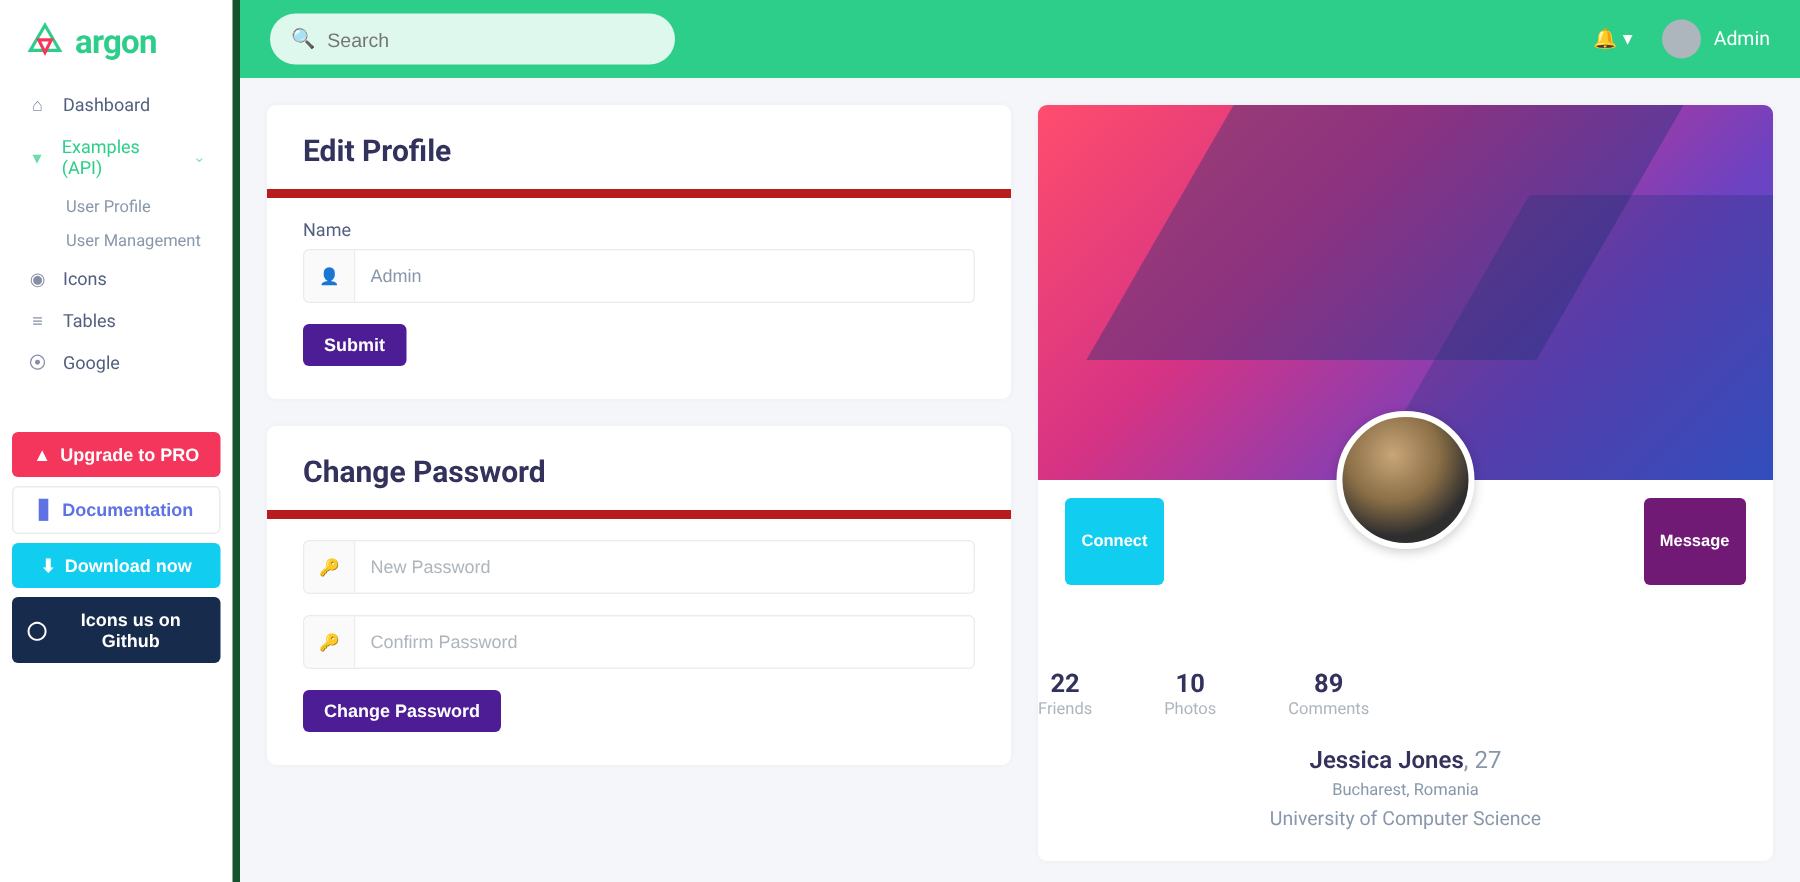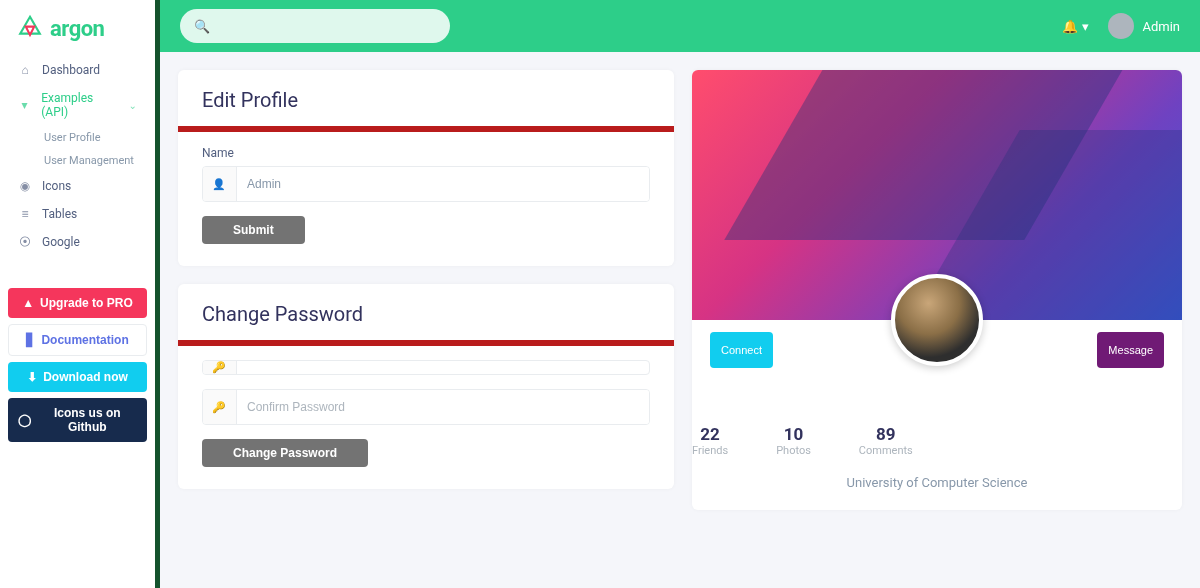--- a/index.html
+++ b/index.html
@@ -26,37 +26,37 @@
 .topbar{background:#2dce89;height:52px;display:flex;align-items:center;padding:0 20px;gap:16px}
 .search{background:rgba(255,255,255,.85);border-radius:22px;height:34px;width:270px;display:flex;align-items:center;padding:0 14px;gap:8px}
 .search input{border:none;background:transparent;outline:none;font-size:13px;width:100%}
 .tb-right{margin-left:auto;display:flex;align-items:center;gap:20px;color:#fff}
 .avatar-sm{width:26px;height:26px;border-radius:50%;background:#adb5bd}
 .content{padding:18px;display:flex;gap:18px}
 .col-left{flex:1;display:flex;flex-direction:column;gap:18px}
 .col-right{width:490px}
 .card{background:#fff;border-radius:6px;box-shadow:0 0 4px rgba(0,0,0,.04)}
 .card-h{padding:18px 24px 14px}
-.card-h h2{font-size:20px;font-weight:400;color:#32325d}
+.card-h h2{font-size:20px;font-weight:700;color:#32325d}
 .card-b{padding:14px 24px 22px;border-top:6px solid #b91c1c}
 .fg{margin-bottom:14px}
 .fg label{display:block;font-size:12px;color:#525f7f;margin-bottom:6px}
 .ig{display:flex;border:1px solid #e9ecef;border-radius:4px;overflow:hidden;background:#fff}
 .ig .igicon{width:34px;display:flex;align-items:center;justify-content:center;background:#fafafa;border-right:1px solid #e9ecef;color:#adb5bd;font-size:11px}
 .ig input{border:none;padding:10px;font-size:12px;flex:1;outline:none;color:#8898aa}
 .ig input::placeholder{color:#adb5bd}
-.btn-pri{background:#737373;color:#fff;border:none;padding:7px 31px;font-size:12px;border-radius:4px;font-weight:600;cursor:pointer}
+.btn-pri{background:#4c1d95;color:#fff;border:none;padding:7px 14px;font-size:12px;border-radius:4px;font-weight:600;cursor:pointer}
 .cover{height:250px;background:linear-gradient(135deg,#ff4d6d 0%,#d63384 35%,#6f42c1 70%,#3b5bdb 100%);position:relative;border-radius:6px 6px 0 0;overflow:hidden}
 .cover::before,.cover::after{content:"";position:absolute;width:300px;height:200px;transform:skewX(-30deg)}
 .cover::before{background:rgba(30,50,120,.4);top:-30px;right:100px}
 .cover::after{background:rgba(30,50,120,.3);top:60px;right:-80px}
 .profile-card{position:relative;padding-bottom:20px}
 .avatar-lg{width:92px;height:92px;border-radius:50%;border:4px solid #fff;position:absolute;left:50%;top:204px;transform:translateX(-50%);background:#222 radial-gradient(circle at 40% 30%,#c9a679 0,#8b6f47 40%,#2e2e2e 70%);box-shadow:0 2px 8px rgba(0,0,0,.2)}
 .pc-actions{display:flex;justify-content:space-between;padding:12px 18px}
-.pill{font-size:11px;padding:12px 11px;border-radius:4px;font-weight:400;cursor:pointer;border:none}
+.pill{font-size:11px;padding:23px 11px;border-radius:4px;font-weight:700;cursor:pointer;border:none}
 .pill.cyan{background:#11cdef;color:#fff}
 .pill.dark{background:#701a75;color:#fff}
 .stats{display:flex;justify-content:flex-start;gap:48px;margin-top:44px;text-align:center}
 .stat .num{font-size:17px;font-weight:700;color:#32325d}
 .stat .lbl{font-size:11px;color:#adb5bd}
 .pinfo{text-align:center;margin-top:18px}
 .pinfo h3{font-size:16px;color:#32325d;font-weight:600}
 .pinfo h3 .age{font-weight:400;color:#8898aa}
 .pinfo .loc{font-size:11px;color:#8898aa;margin-top:4px}
 .pinfo .role{font-size:11px;font-weight:700;color:#32325d;margin-top:18px}
@@ -118,20 +118,21 @@
           <span>◯</span>
           <span>Icons us on Github</span>
         </button>
     </div>
   </aside>
 
   <div class="main">
     <div class="topbar">
       <div class="search">
         <span>🔍</span>
+        <input placeholder="Search" style="">
       </div>
       <div class="tb-right">
         <span>🔔 ▾</span>
         <div style="display:flex;align-items:center;gap:8px">
           <span class="avatar-sm"></span>
           <span>Admin</span>
         </div>
       </div>
     </div>
 
@@ -154,20 +155,21 @@
         </div>
 
         <div class="card">
           <div class="card-h">
               <h2>Change Password</h2>
             </div>
           <div class="card-b">
             <div class="fg">
                 <div class="ig">
                   <span class="igicon">🔑</span>
+                  <input type="password" placeholder="New Password" style="">
                 </div>
               </div>
             <div class="fg">
                 <div class="ig">
                   <span class="igicon">🔑</span>
                   <input type="password" placeholder="Confirm Password" style="">
                 </div>
               </div>
             <button class="btn-pri">Change Password</button>
           </div>
@@ -190,19 +192,21 @@
             <div class="stat">
                 <div class="num">10</div>
                 <div class="lbl">Photos</div>
               </div>
             <div class="stat">
                 <div class="num">89</div>
                 <div class="lbl">Comments</div>
               </div>
           </div>
           <div class="pinfo">
+            <h3><span>Jessica Jones</span><span class="age">, 27</span></h3>
+            <div class="loc">Bucharest, Romania</div>
             <div class="edu">University of Computer Science</div>
           </div>
         </div>
       </div>
     </div>
   </div>
 </div>
 
 </body></html>

